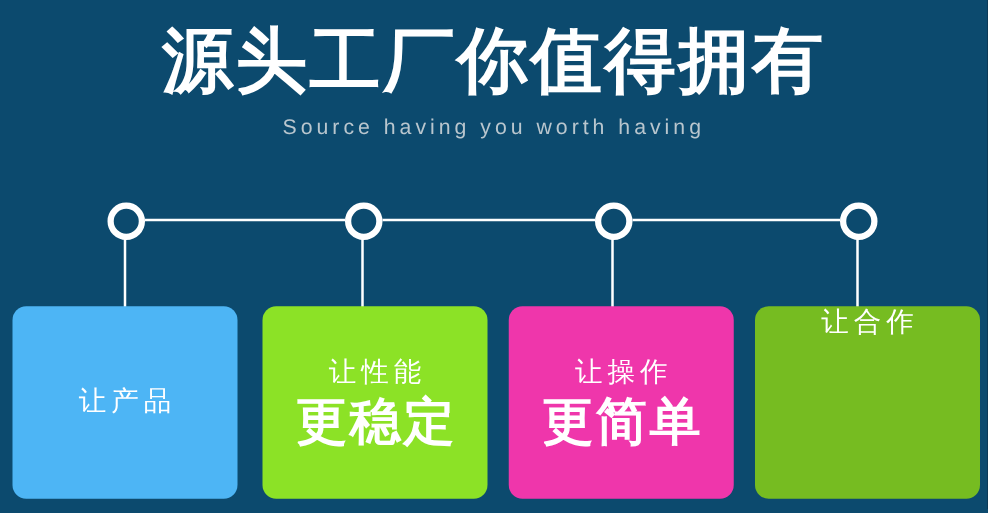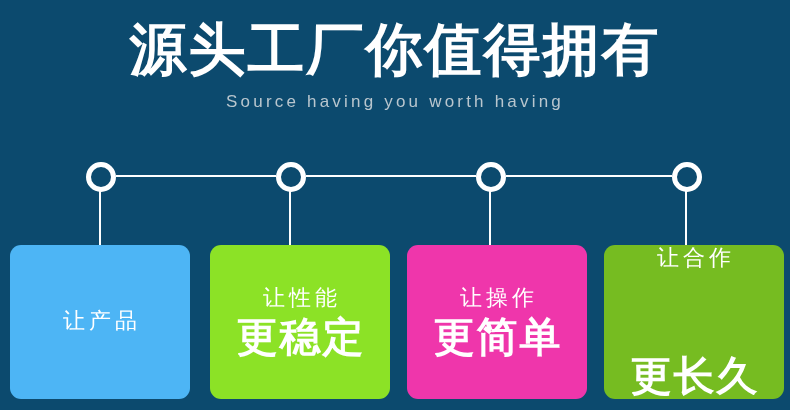--- a/index.html
+++ b/index.html
@@ -148,16 +148,15 @@
     <div class="card-big">更简单</div>
   </div>
 
   <div class="card" style="left:210px;background:#8ce226;">
     <div class="card-small">让性能</div>
     <div class="card-big">更稳定</div>
   </div>
 
   <div class="card" style="left:604px;background:#76bc21;justify-content:space-between;">
     <div class="card-small">让合作</div>
-    <div class="card-big">更长久</div>
   </div>
 
 </div>
 
 </body></html>

